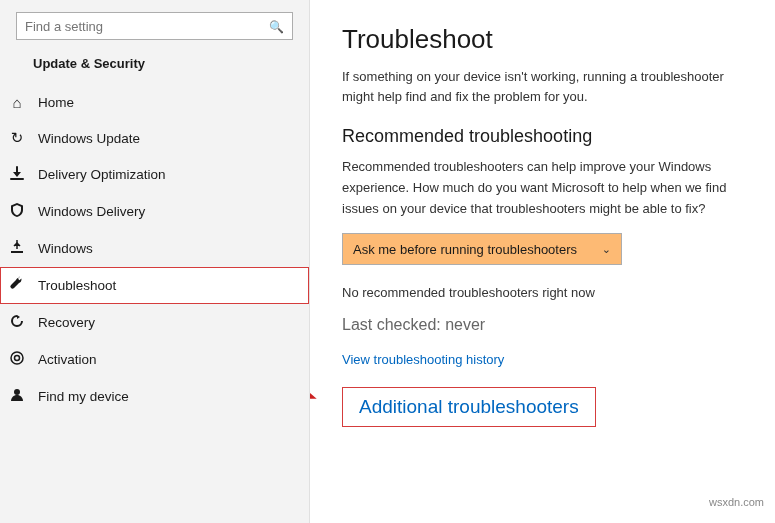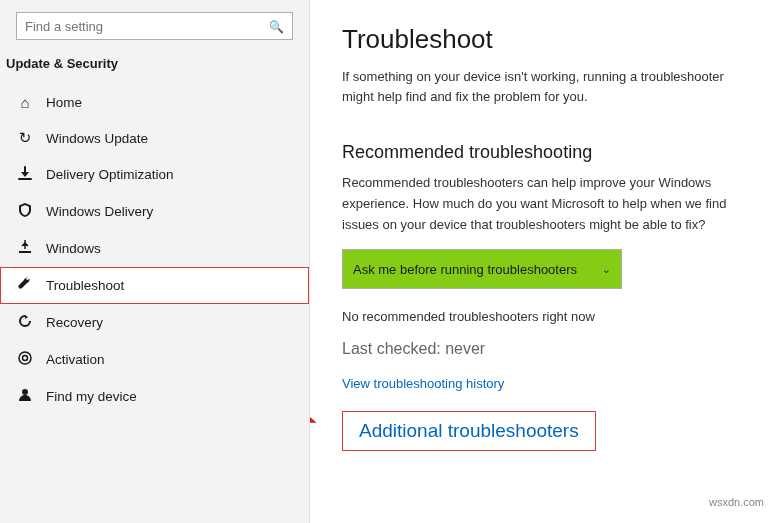--- a/index.html
+++ b/index.html
@@ -61,21 +61,21 @@
     }
 
     .nav-items {
       flex: 1;
       overflow-y: auto;
     }
 
     .nav-item {
       display: flex;
       align-items: center;
-      padding: 9px 16px;
+      padding: 9px 8px;
       cursor: pointer;
       color: #1a1a1a;
       font-size: 13.5px;
       gap: 12px;
       position: relative;
     }
 
     .nav-item.active {
       background: #fff;
       outline: 1px solid #d53c3c;
@@ -102,43 +102,43 @@
       font-size: 26px;
       font-weight: 300;
       color: #1a1a1a;
       margin-bottom: 12px;
     }
 
     .page-desc {
       font-size: 13px;
       color: #333;
       line-height: 1.5;
-      margin-bottom: 36px;
+      margin-bottom: 20px;
     }
 
     .section-title {
       font-size: 18px;
       font-weight: 400;
       color: #1a1a1a;
       margin-bottom: 10px;
     }
 
     .section-desc {
       font-size: 13px;
       color: #333;
       line-height: 1.6;
       margin-bottom: 14px;
     }
 
     .dropdown-select {
       display: flex;
       align-items: center;
       border: 1px solid #adadad;
-      background: #84cc16;
-      height: 40px;
+      background: #fdba74;
+      height: 32px;
       padding: 0 10px;
       width: 280px;
       cursor: pointer;
       justify-content: space-between;
       margin-bottom: 20px;
       font-size: 13px;
       color: #1a1a1a;
     }
 
     .dropdown-arrow {
@@ -210,21 +210,21 @@
 </head>
 <body>
 
 <div class="sidebar">
   <div class="sidebar-header">
     <div class="search-box">
       <input class="search-input" type="text" placeholder="Find a setting" style="">
       <span class="search-icon icon-search"></span>
     </div>
   </div>
-  <div style="padding: 8px 16px 4px 4px;">
+  <div style="padding: 8px 16px 4px 31px;">
     <div class="sidebar-title">Update &amp; Security</div>
   </div>
   <nav class="nav-items">
 
     <div class="nav-item">
       <span class="nav-icon icon-home"></span>
       <span>Home</span>
     </div>
 
     <div class="nav-item">

